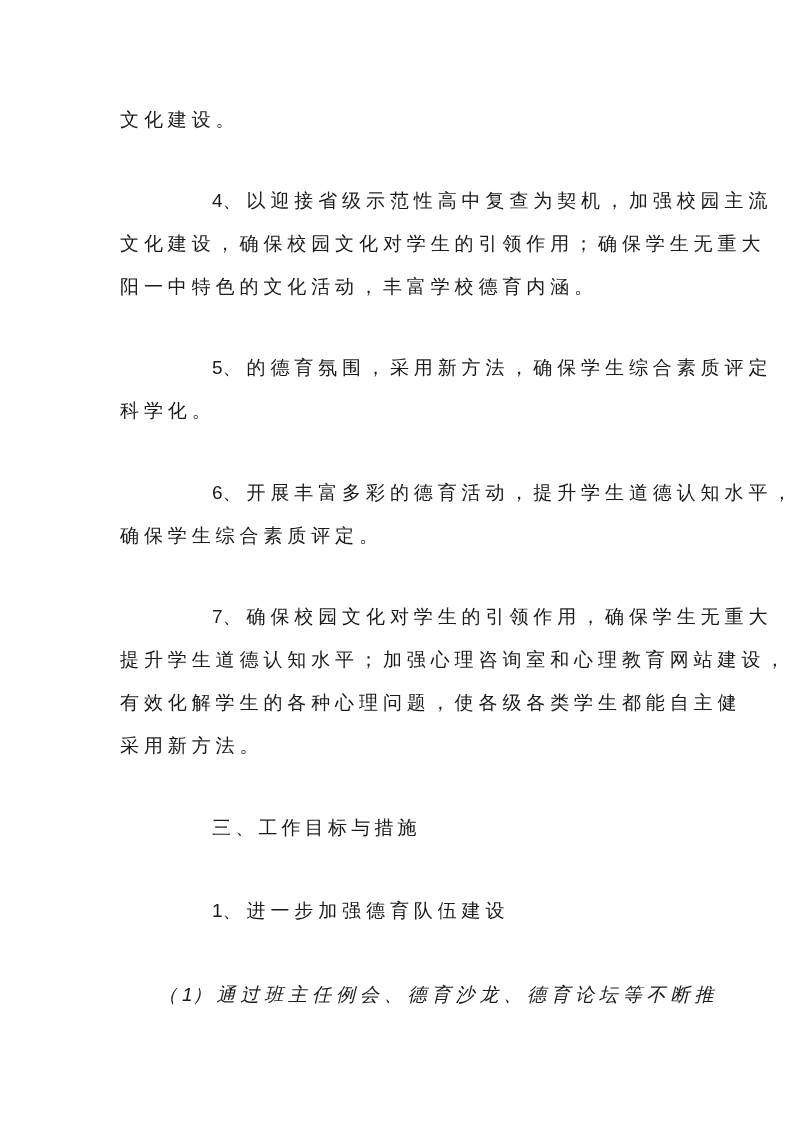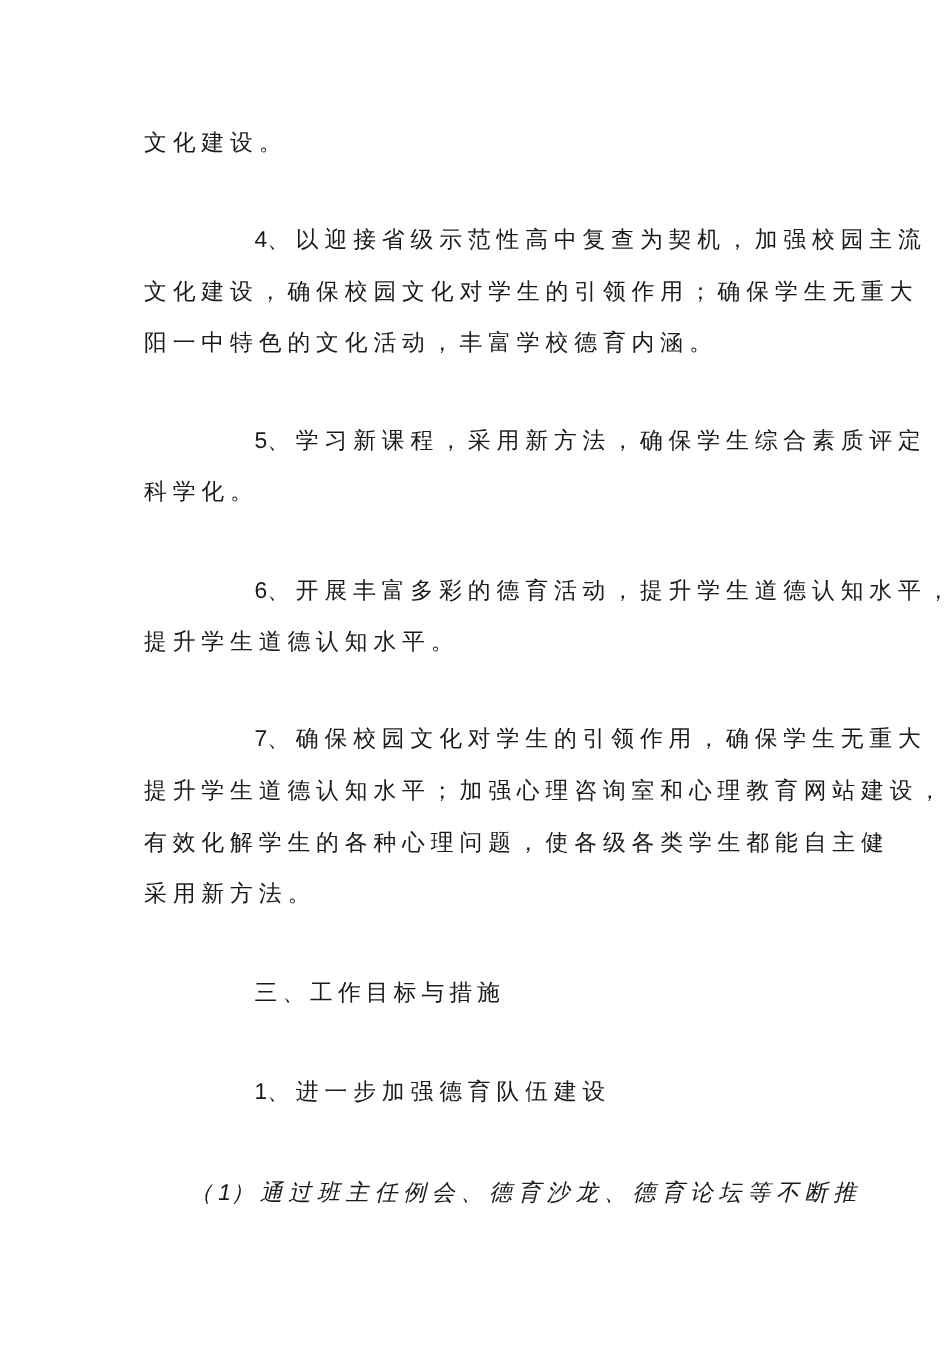--- a/index.html
+++ b/index.html
@@ -16,25 +16,25 @@
 </head>
 <body>
 
 <div class="page">
   <div class="line" style="top:107px">文化建设。</div>
 
   <div class="line ind" style="top:188px"><span class="num">4</span><span>、以迎接省级示范性高中复查为契机，加强校园主流</span></div>
   <div class="line" style="top:231px">文化建设，确保校园文化对学生的引领作用；确保学生无重大</div>
   <div class="line" style="top:274px">阳一中特色的文化活动，丰富学校德育内涵。</div>
 
-  <div class="line ind" style="top:355px"><span class="num">5</span><span>、学习新课程，采用新方法，确保学生综合素质评定</span></div>
+  <div class="line ind" style="top:355px"><span class="num">5</span><span>、的德育氛围，采用新方法，确保学生综合素质评定</span></div>
   <div class="line" style="top:398px">科学化。</div>
 
   <div class="line ind" style="top:480px"><span class="num">6</span><span>、开展丰富多彩的德育活动，提升学生道德认知水平，</span></div>
-  <div class="line" style="top:523px">提升学生道德认知水平。</div>
+  <div class="line" style="top:523px">确保学生综合素质评定。</div>
 
   <div class="line ind" style="top:604px"><span class="num">7</span><span>、确保校园文化对学生的引领作用，确保学生无重大</span></div>
   <div class="line" style="top:647px">提升学生道德认知水平；加强心理咨询室和心理教育网站建设，</div>
   <div class="line" style="top:690px">有效化解学生的各种心理问题，使各级各类学生都能自主健</div>
   <div class="line" style="top:733px">采用新方法。</div>
 
   <div class="line ind heading" style="top:815px">三、工作目标与措施</div>
 
   <div class="line ind" style="top:898px"><span class="num">1</span><span>、进一步加强德育队伍建设</span></div>
 

